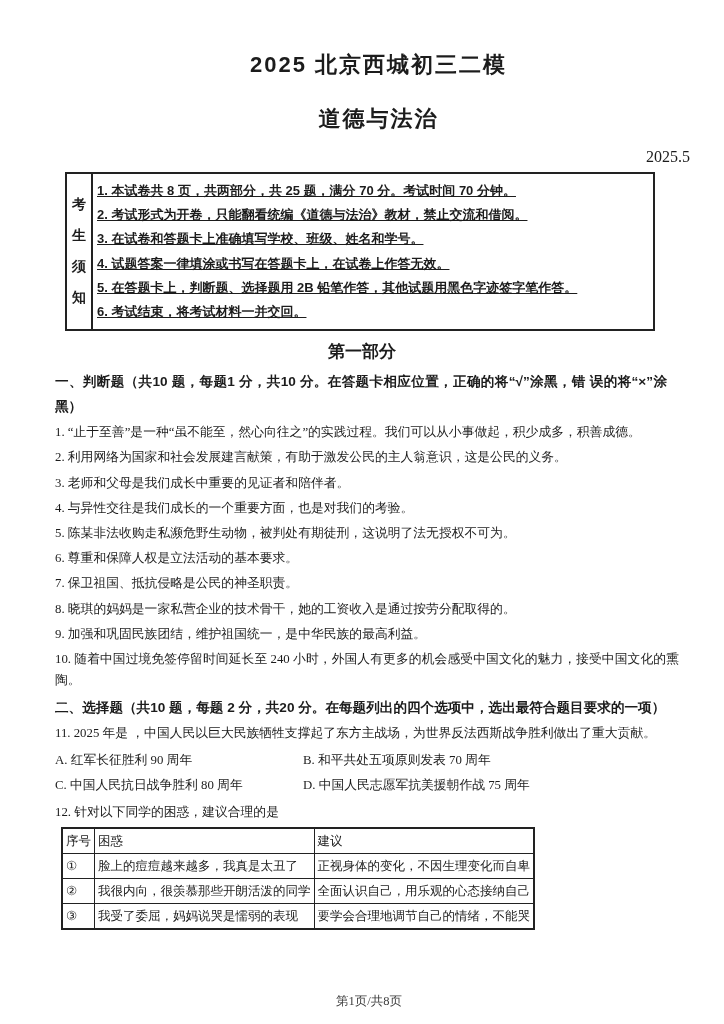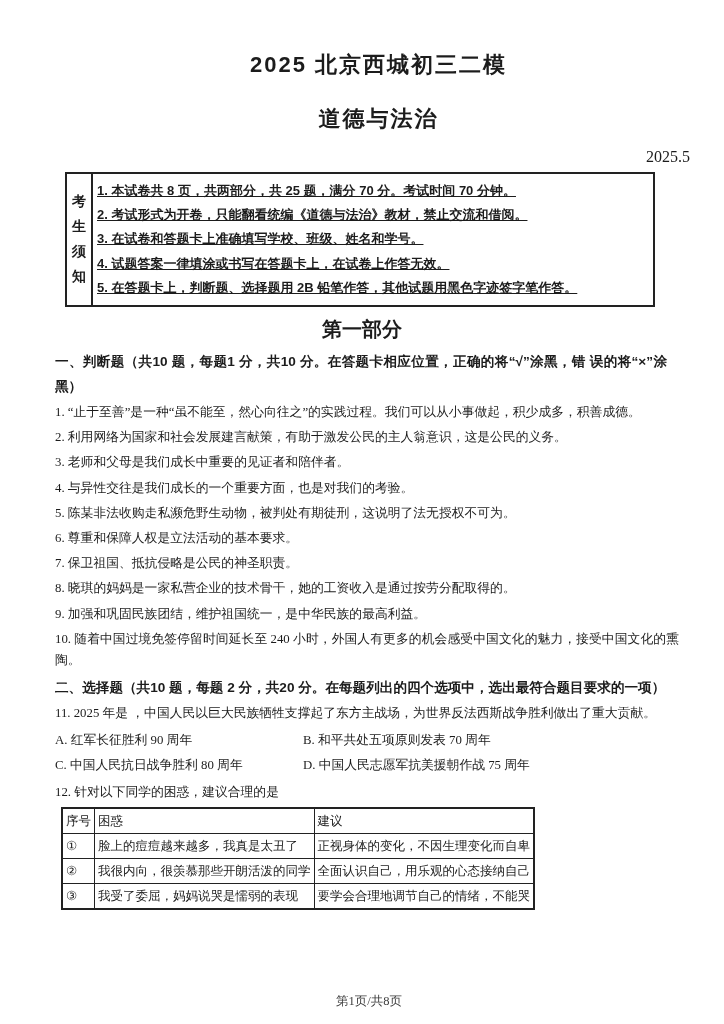--- a/index.html
+++ b/index.html
@@ -57,21 +57,21 @@
     font-family:"Liberation Sans", sans-serif;
     font-weight:600;
     font-size:13px;
     line-height:24.2px;
     white-space:nowrap;
   }
   .part-heading{
     text-align:center;
     font-family:Liberation Sans, sans-serif;
     font-weight:bold;
-    font-size:20px;
+    font-size:17px;
     margin-top:9px;
   }
   .body-area{
     margin:6px 45px 0 55px;
   }
   .sec-title{
     font-family:"Liberation Sans", sans-serif;
     font-weight:bold;
     font-size:13.6px;
     line-height:25px;
@@ -139,20 +139,21 @@
       <span>生</span>
       <span>须</span>
       <span>知</span>
     </div>
     <div class="notice-items">
       <div class="notice-item">1. 本试卷共 8 页，共两部分，共 25 题，满分 70 分。考试时间 70 分钟。</div>
       <div class="notice-item">2. 考试形式为开卷，只能翻看统编《道德与法治》教材，禁止交流和借阅。</div>
       <div class="notice-item">3. 在试卷和答题卡上准确填写学校、班级、姓名和学号。</div>
       <div class="notice-item">4. 试题答案一律填涂或书写在答题卡上，在试卷上作答无效。</div>
       <div class="notice-item">5. 在答题卡上，判断题、选择题用 2B 铅笔作答，其他试题用黑色字迹签字笔作答。</div>
+      <div class="notice-item">6. 考试结束，将考试材料一并交回。</div>
     </div>
   </div>
 
   <div class="part-heading">第一部分</div>
 
   <div class="body-area">
 
     <div class="sec-title">一、判断题（共10 题，每题1 分，共10 分。在答题卡相应位置，正确的将“√”涂黑，错 误的将“×”涂黑）</div>
 
     <div class="question">1. “止于至善”是一种“虽不能至，然心向往之”的实践过程。我们可以从小事做起，积少成多，积善成德。</div>

